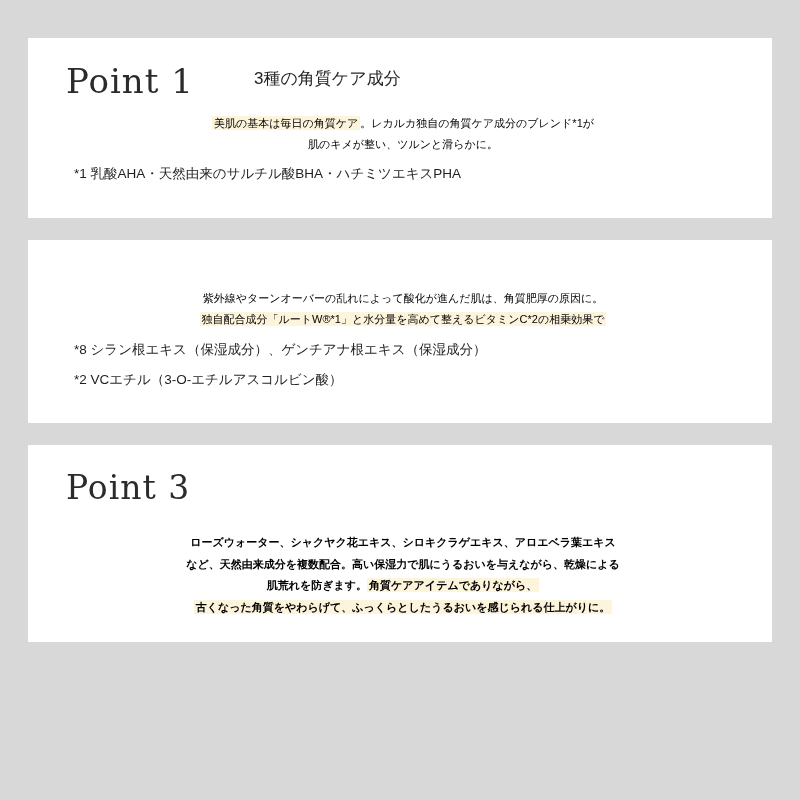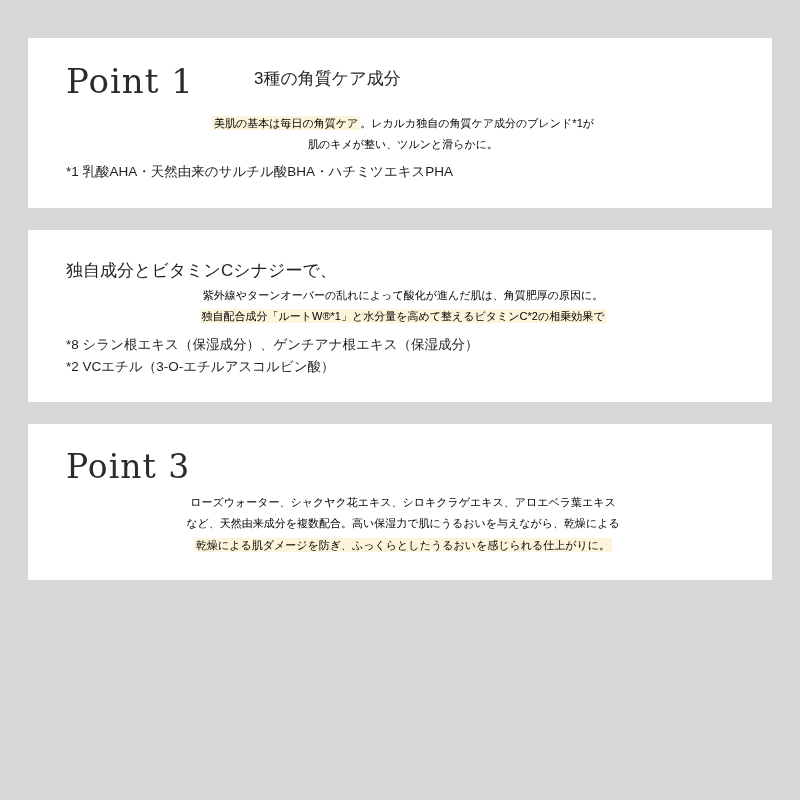--- a/index.html
+++ b/index.html
@@ -67,26 +67,26 @@
   .hl {
     background: #fdf4dc;
     padding: 1px 2px;
   }
   .notes {
     margin-top: 6px;
     font-size: 13.5px;
     color: #1f1f1f;
     line-height: 1.65;
   }
-  .notes p { margin: 0; }
+  .notes p { margin: 8px; }
 
   
   #card-1 .point-label { font-size: 34px; }
-  #card-2 .body { margin-top: 1px; }
-  #card-3 .body { margin-top: 4px; }
+  #card-2 .body { margin-top: 20px; }
+  #card-3 .body { margin-top: 24px; font-weight: bold; }
 </style>
 </head>
 <body>
 
 <div class="page">
 
   <div class="card" id="card-1">
     <div class="card-head">
       <div class="point-label">Point 1</div>
       <div class="head-text">
@@ -98,37 +98,37 @@
       <p><span>肌のキメが整い、ツルンと滑らかに。</span></p>
     </div>
     <div class="notes">
       <p>*1 乳酸AHA・天然由来のサルチル酸BHA・ハチミツエキスPHA</p>
     </div>
   </div>
 
   <div class="card" id="card-2">
     <div class="card-head">
       <div class="head-text">
-        <span class="l2">独自成分とビタミンCシナジーで、</span>
       </div>
     </div>
     <div class="body">
       <p><span>紫外線やターンオーバーの乱れによって酸化が進んだ肌は、角質肥厚の原因に。</span></p>
       <p><span class="hl">独自配合成分「ルートW®*1」と水分量を高めて整えるビタミンC*2の相乗効果で</span></p>
     </div>
     <div class="notes">
       <p>*8 シラン根エキス（保湿成分）、ゲンチアナ根エキス（保湿成分）</p>
       <p>*2 VCエチル（3-O-エチルアスコルビン酸）</p>
     </div>
   </div>
 
   <div class="card" id="card-3">
     <div class="card-head">
       <div class="point-label">Point 3</div>
     </div>
     <div class="body">
       <p><span>ローズウォーター、シャクヤク花エキス、シロキクラゲエキス、アロエベラ葉エキス</span></p>
       <p><span>など、天然由来成分を複数配合。高い保湿力で肌にうるおいを与えながら、乾燥による</span></p>
-      <p><span class="hl">乾燥による肌ダメージを防ぎ、ふっくらとしたうるおいを感じられる仕上がりに。</span></p>
+      <p><span>肌荒れを防ぎます。</span><span class="hl">角質ケアアイテムでありながら、</span></p>
+      <p><span class="hl">古くなった角質をやわらげて、ふっくらとしたうるおいを感じられる仕上がりに。</span></p>
     </div>
   </div>
 
 </div>
 
 </body></html>

